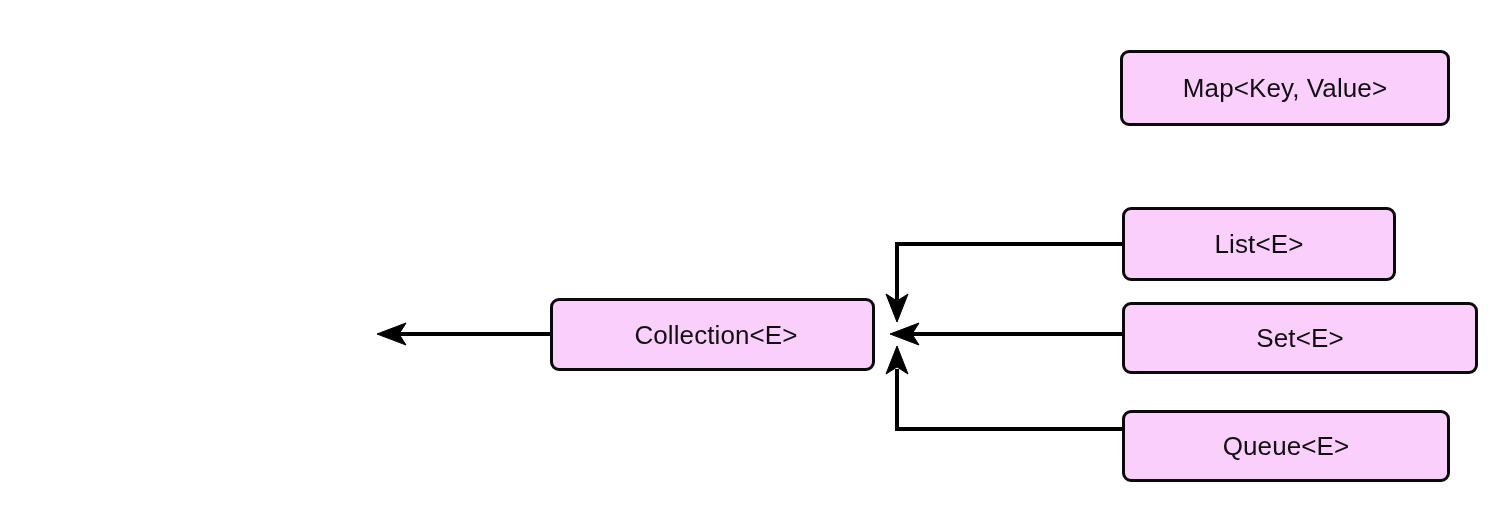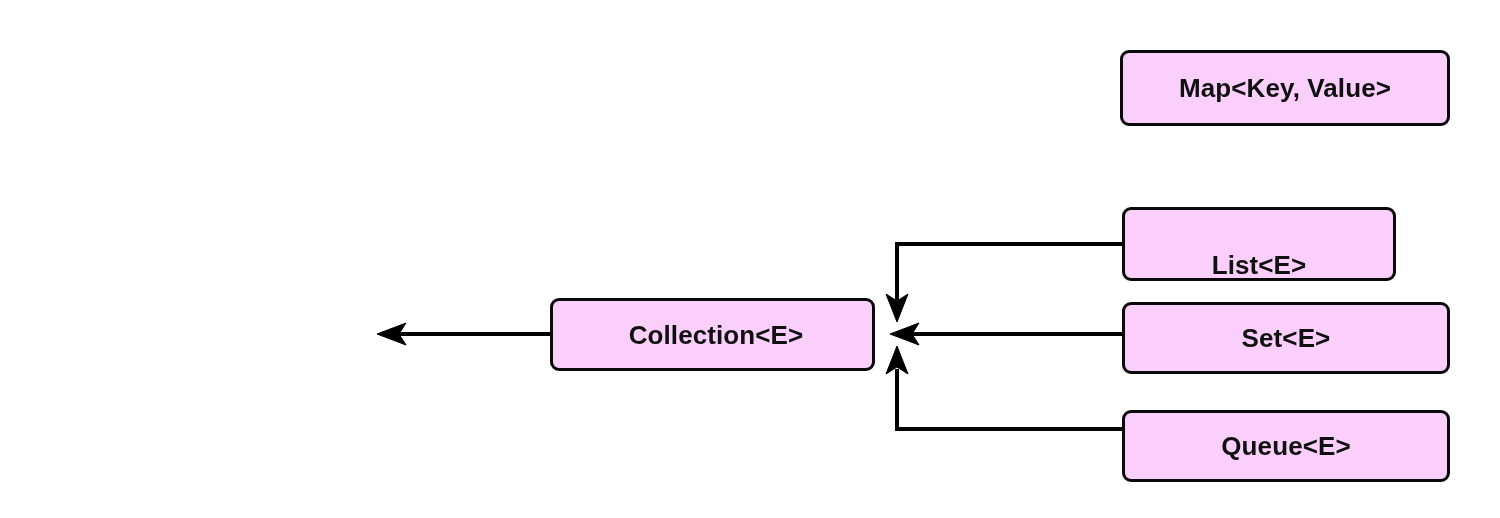--- a/index.html
+++ b/index.html
@@ -33,30 +33,30 @@
     border: 3px solid #0a0a0a;
     border-radius: 9px;
     display: flex;
     align-items: center;
     justify-content: center;
     z-index: 2;
   }
   .node-label {
     font-family: "Liberation Sans", sans-serif;
     font-size: 26px;
-    font-weight: 700;
+    font-weight: 400;
     color: #101010;
     line-height: 1;
     white-space: nowrap;
     letter-spacing: 0.1px;
   }
   
   #node-map       { left: 1120px; top: 50px;  width: 330px; height: 76px; }
-  #node-list      { left: 1122px; top: 207px; width: 274px; height: 74px; align-items: flex-end; }
-  #node-set       { left: 1122px; top: 302px; width: 328px; height: 72px; }
+  #node-list      { left: 1122px; top: 207px; width: 274px; height: 74px; }
+  #node-set       { left: 1122px; top: 302px; width: 356px; height: 72px; }
   #node-queue     { left: 1122px; top: 394px; width: 328px; height: 72px; margin-top: 16px; }
   #node-collection{ left: 550px;  top: 298px; width: 325px; height: 73px; padding-left: 7px; }
   #node-iterable  { left: 50px;   top: 298px; width: 327px; height: 73px; }
 </style>
 </head>
 <body>
 
 <div id="diagram-canvas">
 
   <svg id="edges-layer" viewBox="0 0 1500 518" width="1500" height="518" xmlns="http://www.w3.org/2000/svg">

